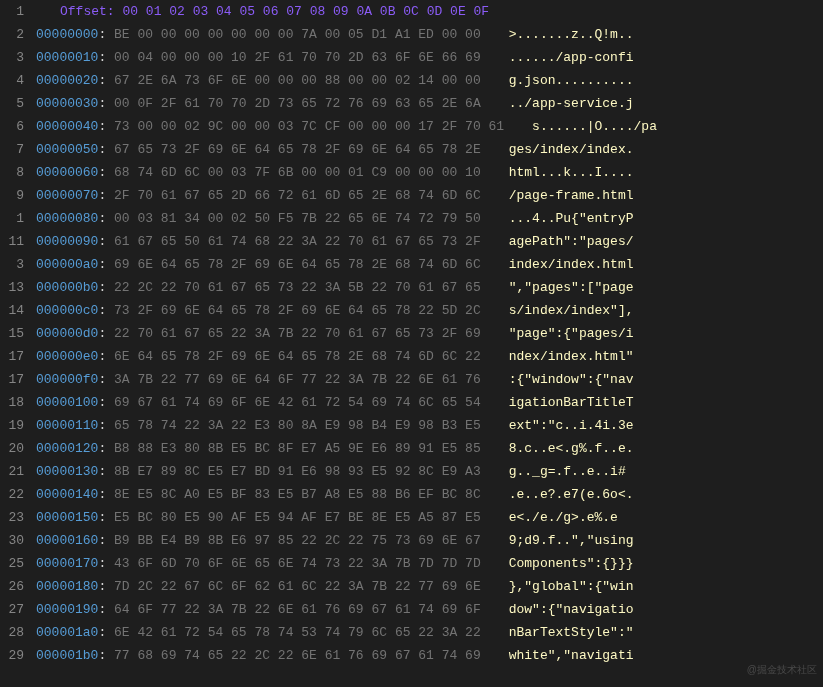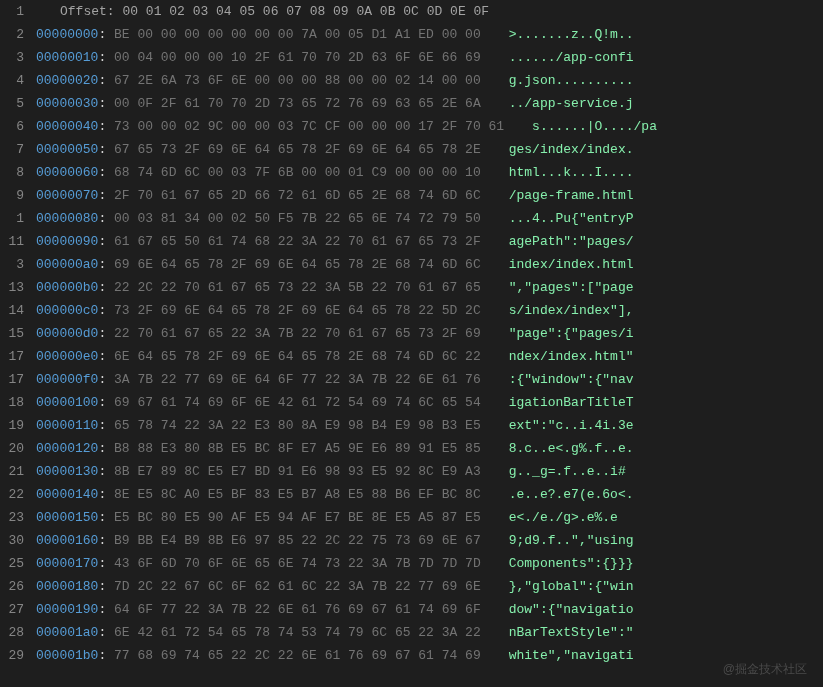--- a/index.html
+++ b/index.html
@@ -29,28 +29,28 @@
   .content {
     flex: 1;
     color: #d4d4d4;
     white-space: pre;
     overflow: hidden;
   }
   .row { display: flex; }
   .offset { color: #569cd6; display: inline-block; text-align: right; }
   .colon { color: #d4d4d4; }
   .bytes { color: #737373; display: inline-block; }
-  .ascii { color: #86efac; display: inline-block; padding-left: 28px; }
-  .header-line { color: #a3a3a3; padding-left: 24px;}
+  .ascii { color: #fef9c3; display: inline-block; padding-left: 28px; }
+  .header-line { color: #8b5cf6; padding-left: 24px;}
   .watermark {
     position: absolute;
     bottom: 6px;
-    right: 16px;
+    right: 6px;
     color: #4a4a4a;
-    font-size: 12px;
+    font-size: 10px;
     font-family: sans-serif;
     pointer-events: none;
   }
 </style>
 </head>
 <body>
 
 <div class="container">
   <div class="gutter">
       <span class="line-num">1</span>

